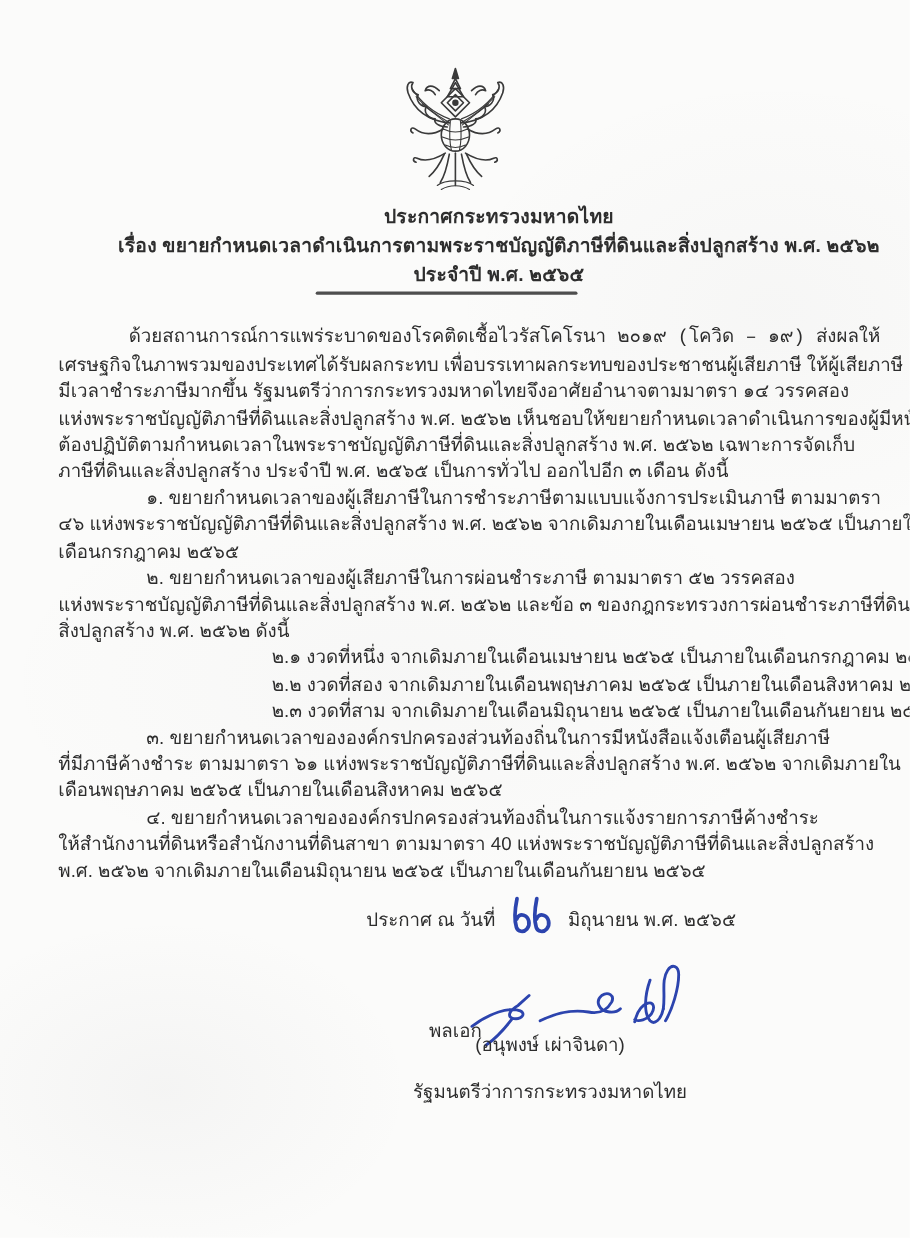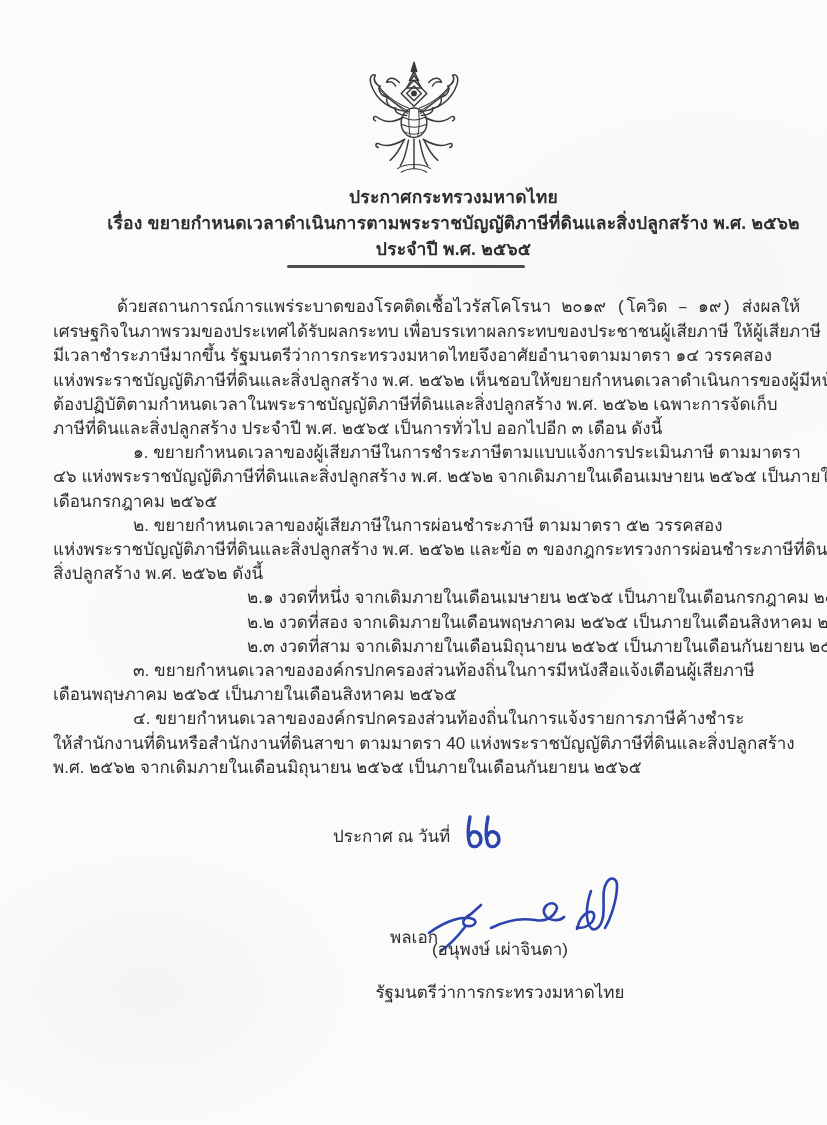--- a/index.html
+++ b/index.html
@@ -124,32 +124,34 @@
       <div class="body-line indent-num">๑. ขยายกำหนดเวลาของผู้เสียภาษีในการชำระภาษีตามแบบแจ้งการประเมินภาษี ตามมาตรา</div>
       <div class="body-line indent-none">๔๖ แห่งพระราชบัญญัติภาษีที่ดินและสิ่งปลูกสร้าง พ.ศ. ๒๕๖๒ จากเดิมภายในเดือนเมษายน ๒๕๖๕ เป็นภายใน</div>
       <div class="body-line indent-none">เดือนกรกฎาคม ๒๕๖๕</div>
       <div class="body-line indent-num">๒. ขยายกำหนดเวลาของผู้เสียภาษีในการผ่อนชำระภาษี ตามมาตรา ๕๒ วรรคสอง</div>
       <div class="body-line indent-none">แห่งพระราชบัญญัติภาษีที่ดินและสิ่งปลูกสร้าง พ.ศ. ๒๕๖๒ และข้อ ๓ ของกฎกระทรวงการผ่อนชำระภาษีที่ดินและ</div>
       <div class="body-line indent-none">สิ่งปลูกสร้าง พ.ศ. ๒๕๖๒ ดังนี้</div>
       <div class="body-line indent-sub">๒.๑ งวดที่หนึ่ง จากเดิมภายในเดือนเมษายน ๒๕๖๕ เป็นภายในเดือนกรกฎาคม ๒๕๖๕</div>
       <div class="body-line indent-sub">๒.๒ งวดที่สอง จากเดิมภายในเดือนพฤษภาคม ๒๕๖๕ เป็นภายในเดือนสิงหาคม ๒๕๖๕</div>
       <div class="body-line indent-sub">๒.๓ งวดที่สาม จากเดิมภายในเดือนมิถุนายน ๒๕๖๕ เป็นภายในเดือนกันยายน ๒๕๖๕</div>
       <div class="body-line indent-num">๓. ขยายกำหนดเวลาขององค์กรปกครองส่วนท้องถิ่นในการมีหนังสือแจ้งเตือนผู้เสียภาษี</div>
+      <div class="body-line indent-none">ที่มีภาษีค้างชำระ ตามมาตรา ๖๑ แห่งพระราชบัญญัติภาษีที่ดินและสิ่งปลูกสร้าง พ.ศ. ๒๕๖๒ จากเดิมภายใน</div>
       <div class="body-line indent-none">เดือนพฤษภาคม ๒๕๖๕ เป็นภายในเดือนสิงหาคม ๒๕๖๕</div>
       <div class="body-line indent-num">๔. ขยายกำหนดเวลาขององค์กรปกครองส่วนท้องถิ่นในการแจ้งรายการภาษีค้างชำระ</div>
       <div class="body-line indent-none">ให้สำนักงานที่ดินหรือสำนักงานที่ดินสาขา ตามมาตรา 40 แห่งพระราชบัญญัติภาษีที่ดินและสิ่งปลูกสร้าง</div>
       <div class="body-line indent-none">พ.ศ. ๒๕๖๒ จากเดิมภายในเดือนมิถุนายน ๒๕๖๕ เป็นภายในเดือนกันยายน ๒๕๖๕</div>
     </div>
 
   <div class="date-line">
     <span>ประกาศ ณ วันที่</span>
     <svg class="hand-day" width="38" height="42" viewBox="0 0 38 42" fill="none" stroke="#2c44ae" stroke-width="3.4" stroke-linecap="round" stroke-linejoin="round">
       <path d="M6 4 C4 14 3.5 24 5.5 30 C6.8 34 12 35 15 31.5 C18.5 27.5 17 20.5 12 19 C9 18.2 6.5 19.5 5.8 22.5"></path>
       <path d="M24 4 C22 14 21.5 24 23.5 30 C24.8 34 30 35 33 31.5 C36.5 27.5 35 20.5 30 19 C27 18.2 24.5 19.5 23.8 22.5"></path>
     </svg>
+    <span>มิถุนายน  พ.ศ. ๒๕๖๕</span>
   </div>
 
   <div class="sig-block">
     <svg class="sig-scribble" viewBox="0 0 218 80" fill="none" stroke="#2c44ae" stroke-width="2.6" stroke-linecap="round" stroke-linejoin="round">
       <path d="M4 60 C20 48 38 42 48 46 C53 48 50 54 42 53 C36 52 37 46 46 41 L56 32"></path>
       <path d="M40 54 C33 63 26 71 17 77"></path>
       <path d="M66 55 C82 47 98 45 110 47 C120 49 127 45 131 38 C134 32 128 28 122 32 C116 37 119 46 129 47 C133 47.5 137 46 139 44"></path>
       <path d="M152 56 C154 47 158 41 164 39 C169 37.5 171 43 167 49 C163 54 156 56 152 54"></path>
       <path d="M166 18 C161 32 160 48 166 55 C170 59 176 54 178 44"></path>
       <path d="M178 44 C180 30 176 18 182 9 C186 3 192 5 192 13 C192 26 186 45 180 55"></path>

